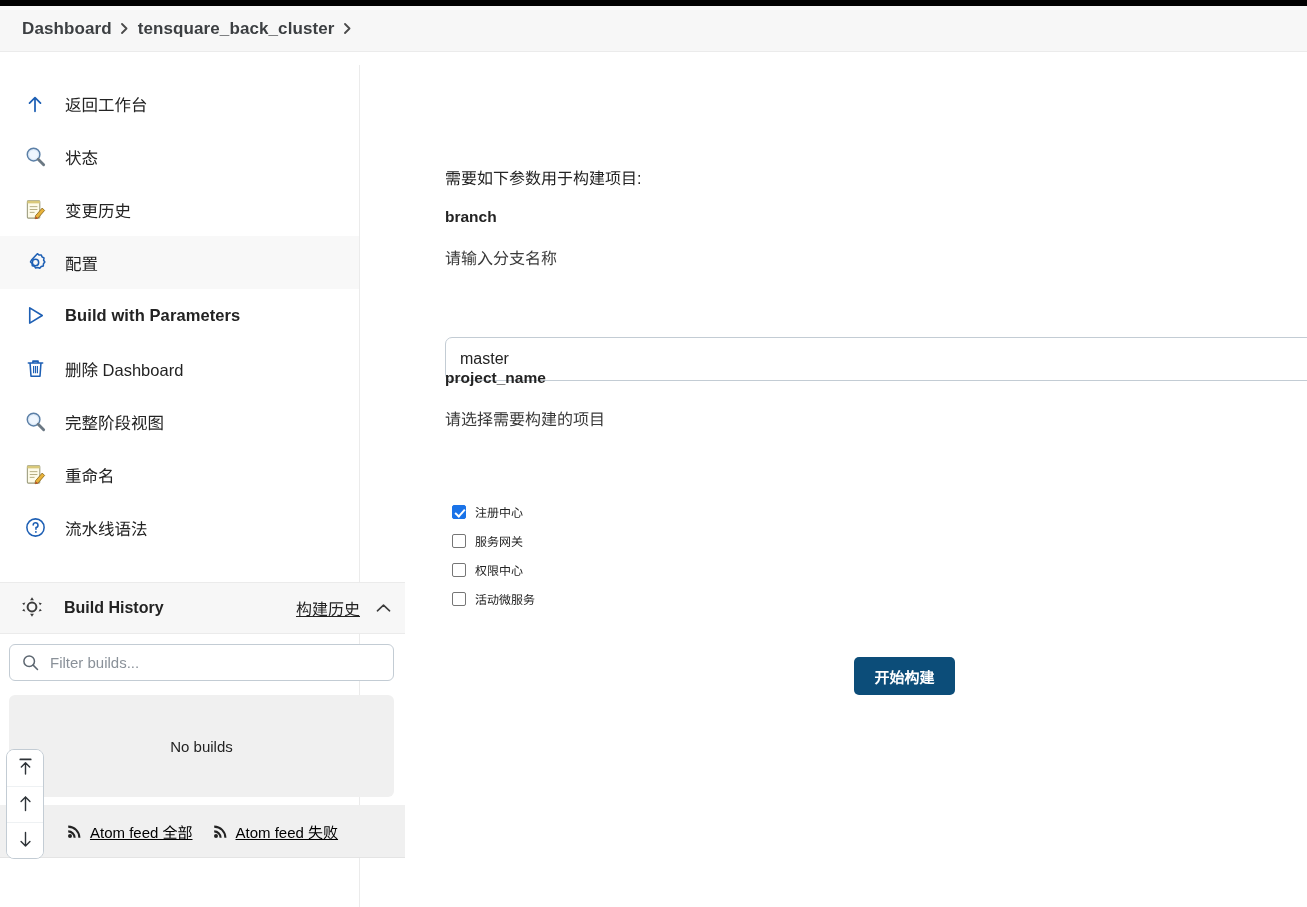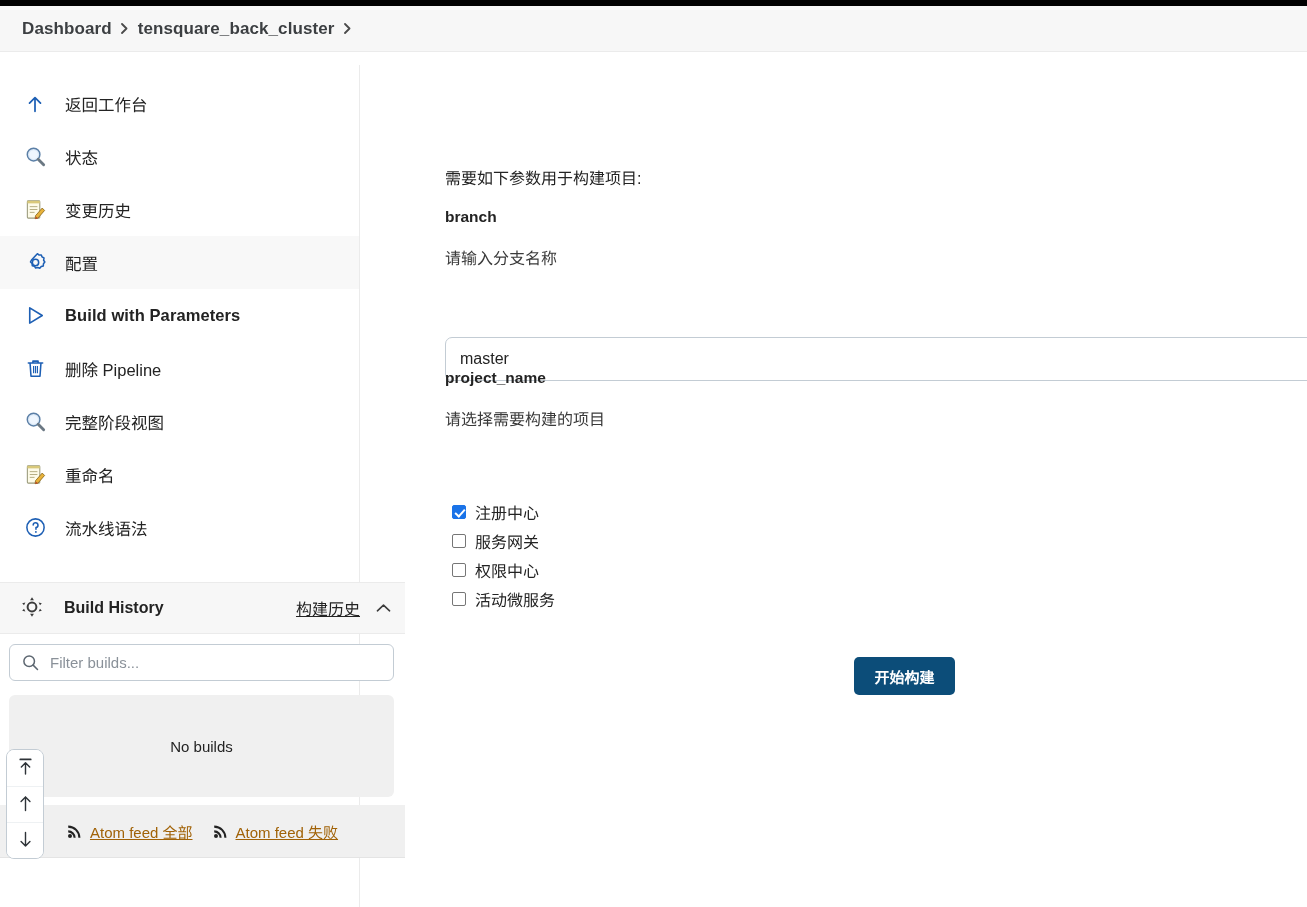--- a/index.html
+++ b/index.html
@@ -142,21 +142,21 @@
     width: 405px; height: 53px;
     background: #f0f0f0;
     border-bottom: 1px solid #e4e4e4;
     display: flex; align-items: center; justify-content: center;
     gap: 20px;
   }
   .atom-link {
     display: flex; align-items: center;
     gap: 7px;
     font-size: 15px;
-    color: #a16207;
+    color: #000000;
     text-decoration: none;
   }
   .atom-link span { text-decoration: underline; }
 
   
   .main {
     position: absolute; top: 0; left: 406px;
     width: 901px; height: 854px;
     background: #ffffff;
     overflow: hidden;
@@ -224,21 +224,21 @@
   }
   .cb-box.checked::after {
     content: "";
     position: absolute;
     left: 4px; top: 1px;
     width: 4px; height: 8px;
     border: solid #ffffff;
     border-width: 0 2px 2px 0;
     transform: rotate(42deg);
   }
-  .cb-label { font-size: 16px; color: #232323; }
+  .cb-label { font-size: 12px; color: #232323; }
 
   .build-button {
     position: absolute; top: 604px; left: 448px;
     width: 101px; height: 38px;
     background: #0c4d79;
     color: #ffffff;
     border: none;
     border-radius: 5px;
     font-size: 15px;
     font-weight: bold;
@@ -346,21 +346,21 @@
 
       <a class="nav-item" href="#">
         <span class="nav-icon">
           <svg width="23" height="23" viewBox="0 0 24 24">
             <path d="M4.5 6.2 H19.5" stroke="#1d5fb4" stroke-width="1.6" stroke-linecap="round"></path>
             <path d="M9.3 6.2 V4.3 H14.7 V6.2" stroke="#1d5fb4" stroke-width="1.6" fill="none" stroke-linejoin="round"></path>
             <path d="M6.3 6.2 L7.3 20 H16.7 L17.7 6.2" stroke="#1d5fb4" stroke-width="1.6" fill="none" stroke-linejoin="round"></path>
             <path d="M10 9.5 V17 M12 9.5 V17 M14 9.5 V17" stroke="#1d5fb4" stroke-width="1.2"></path>
           </svg>
         </span>
-        <span class="nav-label">删除 Pipeline</span>
+        <span class="nav-label">删除 Dashboard</span>
       </a>
 
       <a class="nav-item" href="#">
         <span class="nav-icon">
           <svg width="23" height="23" viewBox="0 0 24 24">
             <circle cx="10" cy="10" r="6.6" fill="#dce9f7" stroke="#5b7fa6" stroke-width="1.5"></circle>
             <circle cx="10" cy="10" r="4.6" fill="#f2f8ff" opacity=".85"></circle>
             <path d="M14.8 14.8 L20.5 20.5" stroke="#6b7883" stroke-width="3" stroke-linecap="round"></path>
           </svg>
         </span>

